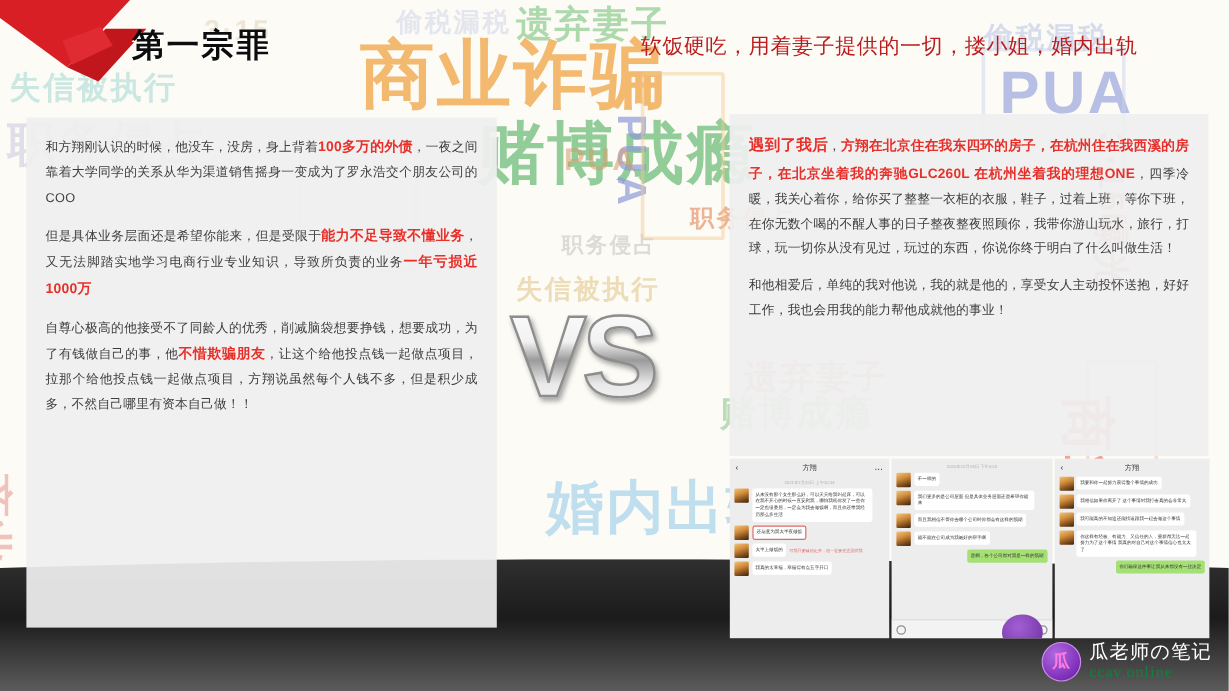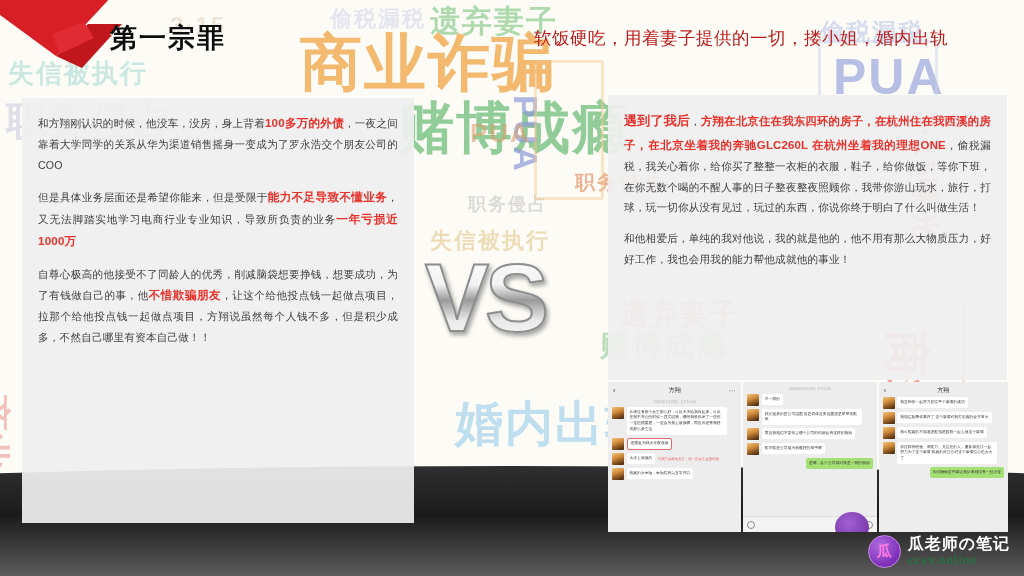--- a/index.html
+++ b/index.html
@@ -134,21 +134,21 @@
     display:flex; align-items:center; gap:7px;
   }
   #wm-logo {
     width:33px; height:33px; border-radius:50%;
     background:radial-gradient(circle at 35% 30%,#b06adf,#7d2fb8 70%,#5c1f8c);
     display:flex; align-items:center; justify-content:center;
     font-size:15px; color:#ff7ae0; font-weight:700;
     border:1.5px solid #c88ce8;
   }
   #wm-text { line-height:1.05; }
-  #wm-title { font-size:16px; font-weight:700; color:#ffffff; letter-spacing:1px; }
+  #wm-title { font-size:16px; font-weight:400; color:#ffffff; letter-spacing:1px; }
   #wm-sub { font-size:13px; color:#15803d; font-family:"Liberation Serif","DejaVu Serif",serif; letter-spacing:1px;}
 </style>
 </head>
 <body>
 
 <div id="bg">
     <div class="bgw" style="left: 430px; top: 6px; font-size: 30px; color: rgb(111, 191, 115); opacity: 0.55; transform-origin: left top;">遗弃妻子</div>
     <div class="bgw" style="left: 300px; top: 32px; font-size: 62px; color: rgb(240, 163, 67); opacity: 0.75; transform-origin: left top;">商业诈骗</div>
     <div class="bgw" style="left: 398px; top: 100px; font-size: 56px; color: rgb(77, 174, 90); opacity: 0.6; transform-origin: left top;">赌博成瘾</div>
     <div class="bgw" style="left: 543px; top: 95px; font-size: 34px; color: rgb(143, 155, 216); opacity: 0.7; transform: rotate(90deg); transform-origin: left top;">PUA</div>
@@ -195,24 +195,24 @@
   </p>
   <p class="para">
     <span>自尊心极高的他接受不了同龄人的优秀，削减脑袋想要挣钱，想要成功，为了有钱做自己的事，他</span><span class="hl">不惜欺骗朋友</span><span>，让这个给他投点钱一起做点项目，拉那个给他投点钱一起做点项目，方翔说虽然每个人钱不多，但是积少成多，不然自己哪里有资本自己做！！</span>
   </p>
 </div>
 
 <div id="vs">VS</div>
 
 <div class="panel" id="panel-right">
   <p class="para">
-    <span class="hl-lead">遇到了我后</span><span>，</span><span class="hl-all">方翔在北京住在我东四环的房子，在杭州住在我西溪的房子，在北京坐着我的奔驰GLC260L  在杭州坐着我的理想ONE</span><span>，偷税漏税，我关心着你，给你买了整整一衣柜的衣服，鞋子，给你做饭，等你下班，在你无数个喝的不醒人事的日子整夜整夜照顾你，我带你游山玩水，旅行，打球，玩一切你从没有见过，玩过的东西，你说你终于明白了什么叫做生活！</span>
-  </p>
-  <p class="para">
-    <span>和他相爱后，单纯的我对他说，我的就是他的，他不用有那么大物质压力，好好工作，我也会用我的能力帮他成就他的事业！</span>
+    <span class="hl-lead">遇到了我后</span><span>，</span><span class="hl-all">方翔在北京住在我东四环的房子，在杭州住在我西溪的房子，在北京坐着我的奔驰GLC260L  在杭州坐着我的理想ONE</span><span>，四季冷暖，我关心着你，给你买了整整一衣柜的衣服，鞋子，过着上班，等你下班，在你无数个喝的不醒人事的日子整夜整夜照顾你，我带你游山玩水，旅行，打球，玩一切你从没有见过，玩过的东西，你说你终于明白了什么叫做生活！</span>
+  </p>
+  <p class="para">
+    <span>和他相爱后，单纯的我对他说，我的就是他的，享受女人主动投怀送抱，好好工作，我也会用我的能力帮他成就他的事业！</span>
   </p>
 </div>
 
 <div id="chats">
     <div class="chatcol c1">
       <div class="chat-nav">
         <span class="back">‹</span>
         <span>方翔</span>
         <span class="dots">⋯</span>
       </div>

